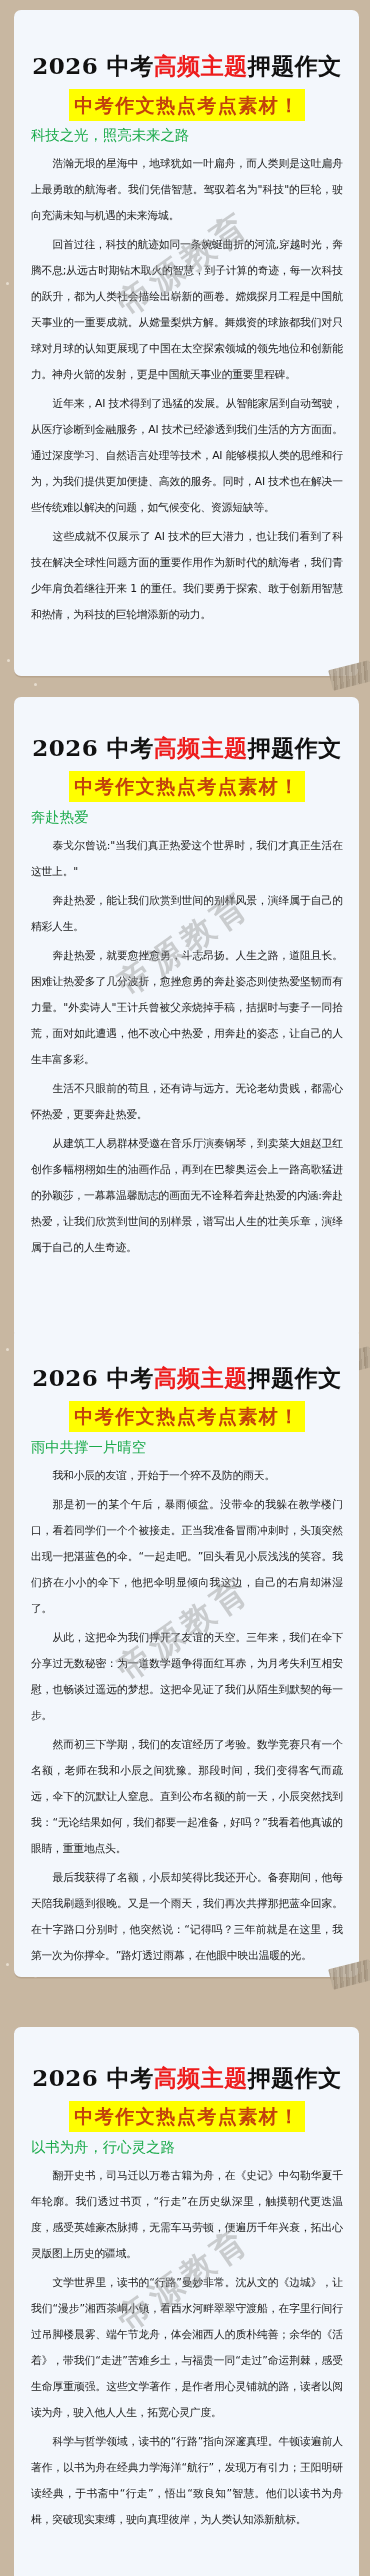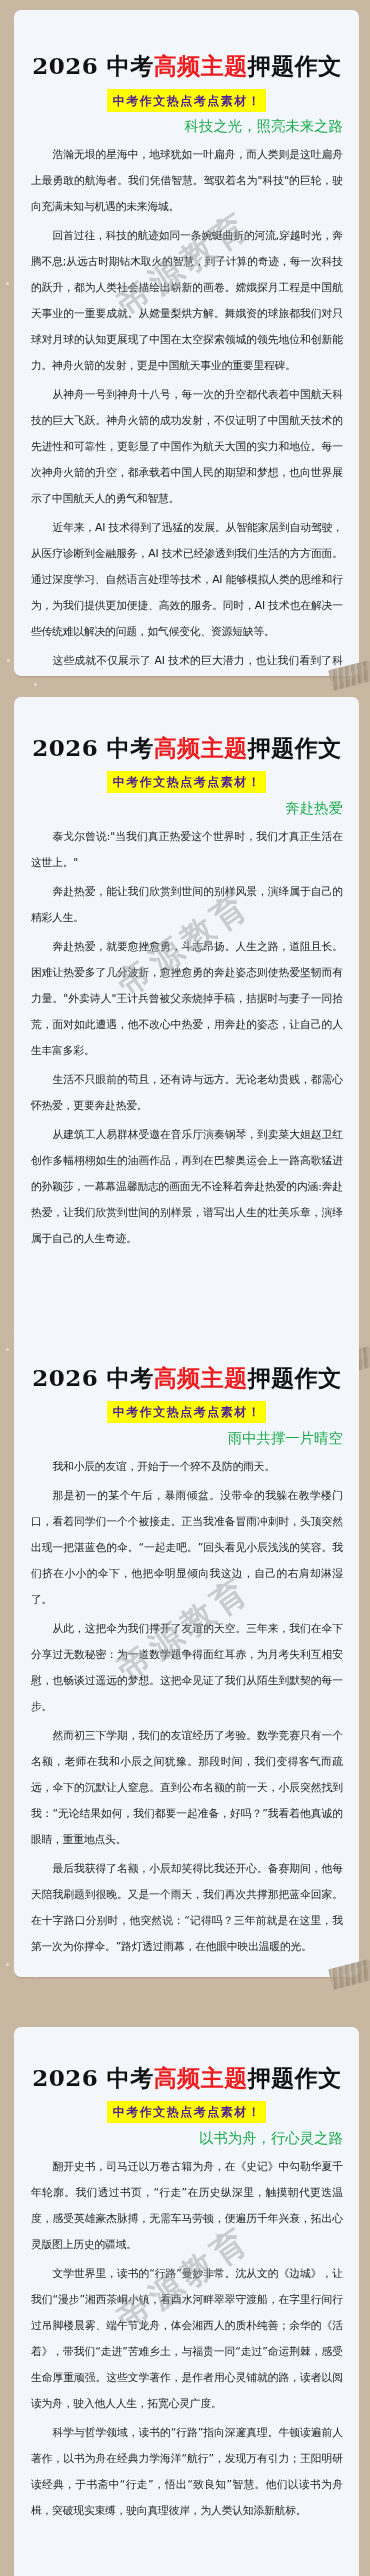--- a/index.html
+++ b/index.html
@@ -54,29 +54,29 @@
     letter-spacing: 0.5px;
     color: #111;
     margin: 0;
     white-space: nowrap;
   }
   .headline .red { color: #ee1c1c; }
   .badge-wrap { text-align: center; margin-top: 7.2px; }
   .badge {
     display: inline-block;
     background: #ffff00;
-    color: #4c1d95;
+    color: #c2410c;
     font-family: "DejaVu Serif", "Liberation Serif", serif;
     font-weight: bold;
-    font-size: 12px;
+    font-size: 19px;
     padding: 3.1px 5.2px 2.1px 5.2px;
     letter-spacing: 1.5px;
   }
   .topic {
-    text-align: right;
+    text-align: left;
     color: #1aaa4a;
     font-size: 14.4px;
     margin: 5.2px 0 6.2px 0;
   }
   .para {
     margin: 0 0 3.1px 0;
     font-size: 10.8px;
     line-height: 26px;
     color: #1a1a1a;
     text-indent: 2em;
@@ -106,21 +106,20 @@
   <span class="speck" style="left:6.2px;top:1963px;"></span>
   <span class="speck" style="left:34px;top:1975px;"></span>
 </div>
 
 <section class="card" style="top:10.3px;height:666px;">
   <h1 class="headline" style="margin-top:41px;"><span>2026 中考</span><span class="red">高频主题</span><span>押题作文</span></h1>
   <div class="badge-wrap"><span class="badge">中考作文热点考点素材！</span></div>
   <div class="topic">科技之光，照亮未来之路</div>
   <p class="para">浩瀚无垠的星海中，地球犹如一叶扁舟，而人类则是这吐扁舟上最勇敢的航海者。我们凭借智慧。驾驭着名为"科技"的巨轮，驶向充满未知与机遇的未来海城。</p>
   <p class="para">回首过往，科技的航迹如同一条婉蜒曲折的河流,穿越时光，奔腾不息;从远古时期钻木取火的智慧，到子计算的奇迹，每一次科技的跃升，都为人类社会描绘出崭新的画卷。嫦娥探月工程是中国航天事业的一重要成就。从嫦量梨烘方解。舞娥资的球旅都我们对只球对月球的认知更展现了中国在太空探索领城的领先地位和创新能力。神舟火箭的发射，更是中国航天事业的重要里程碑。</p>
-  <p class="para">从神舟一号到神舟十八号，每一次的升空都代表着中国航天科技的巨大飞跃。神舟火箭的成功发射，不仅证明了中国航天技术的先进性和可靠性，更彰显了中国作为航天大国的实力和地位。每一次神舟火箭的升空，都承载着中国人民的期望和梦想，也向世界展示了中国航天人的勇气和智慧。</p>
   <p class="para">近年来，AI 技术得到了迅猛的发展。从智能家居到自动驾驶，从医疗诊断到金融服务，AI 技术已经渗透到我们生活的方方面面。通过深度学习、自然语言处理等技术，AI 能够模拟人类的思维和行为，为我们提供更加便捷、高效的服务。同时，AI 技术也在解决一些传统难以解决的问题，如气候变化、资源短缺等。</p>
   <p class="para">这些成就不仅展示了 AI 技术的巨大潜力，也让我们看到了科技在解决全球性问题方面的重要作用作为新时代的航海者，我们青少年肩负着继往开来 1 的重任。我们要勇于探索、敢于创新用智慧和热情，为科技的巨轮增添新的动力。</p>
 
 </section>
 <div class="tape" style="top:665px;"></div>
 
 <section class="card" style="top:697px;height:666px;">
   <h1 class="headline" style="margin-top:36px;"><span>2026 中考</span><span class="red">高频主题</span><span>押题作文</span></h1>
   <div class="badge-wrap"><span class="badge">中考作文热点考点素材！</span></div>
   <div class="topic">奔赴热爱</div>

